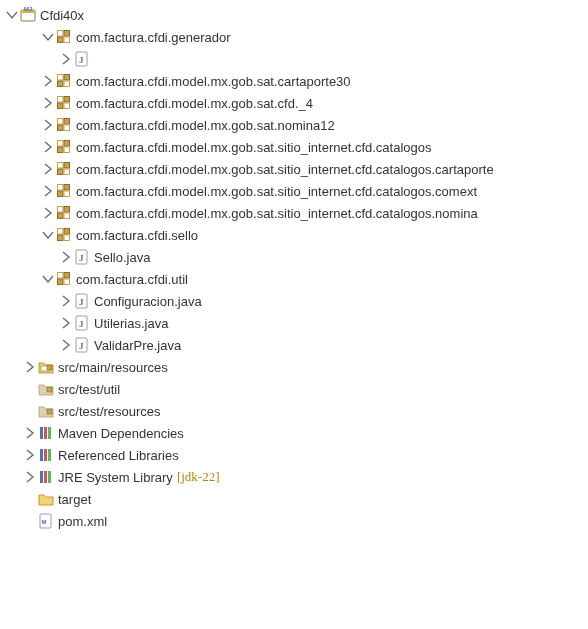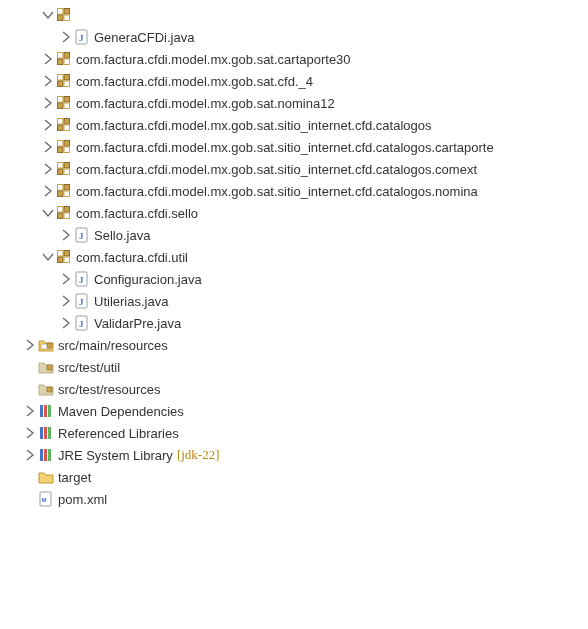--- a/index.html
+++ b/index.html
@@ -88,45 +88,59 @@
       <path d="M5 3 L11 8 L5 13" fill="none" stroke="currentColor" stroke-width="1.4"></path>
     </g>
     <g id="i-arrow-down">
       <path d="M3 5 L8 11 L13 5" fill="none" stroke="currentColor" stroke-width="1.4"></path>
     </g>
   </defs>
 </svg>
 
 <div id="tree">
     <div class="row">
-      <span class="indent" style="width: 40px;"></span>
+      <span class="indent" style="width: 4px;"></span>
       <span class="arrow">
         <svg width="16" height="16">
           <use href="#i-arrow-down"></use>
         </svg>
       </span>
       <span class="ic">
         <svg width="16" height="16">
-          <use href="#i-package"></use>
-        </svg>
-      </span>
+          <use href="#i-projm"></use>
+        </svg>
+      </span>
+      <span class="label">Cfdi40x</span>
+    </div>
+    <div class="row">
+      <span class="indent" style="width: 40px;"></span>
+      <span class="arrow">
+        <svg width="16" height="16">
+          <use href="#i-arrow-down"></use>
+        </svg>
+      </span>
+      <span class="ic">
+        <svg width="16" height="16">
+          <use href="#i-package"></use>
+        </svg>
+      </span>
+      <span class="label">com.factura.cfdi.generador</span>
     </div>
     <div class="row">
       <span class="indent" style="width: 58px;"></span>
       <span class="arrow">
         <svg width="16" height="16">
           <use href="#i-arrow-right"></use>
         </svg>
       </span>
       <span class="ic">
         <svg width="16" height="16">
           <use href="#i-java"></use>
         </svg>
       </span>
-      <span class="label">GeneraCFDi.java</span>
     </div>
     <div class="row">
       <span class="indent" style="width: 40px;"></span>
       <span class="arrow">
         <svg width="16" height="16">
           <use href="#i-arrow-right"></use>
         </svg>
       </span>
       <span class="ic">
         <svg width="16" height="16">

